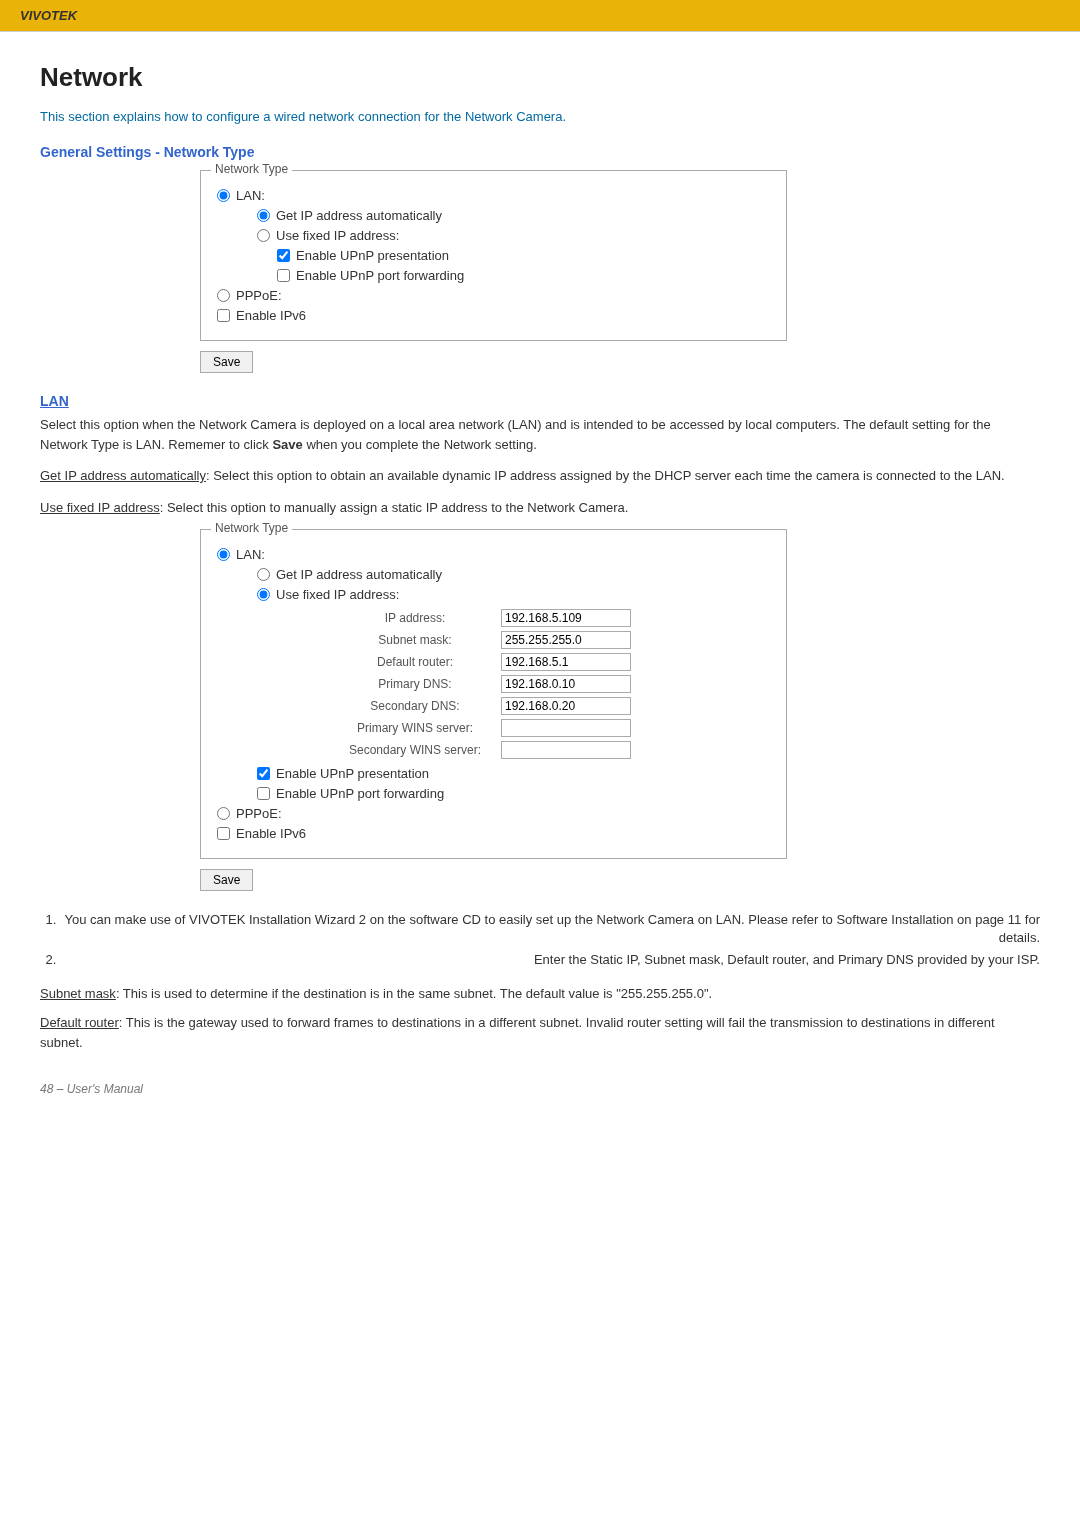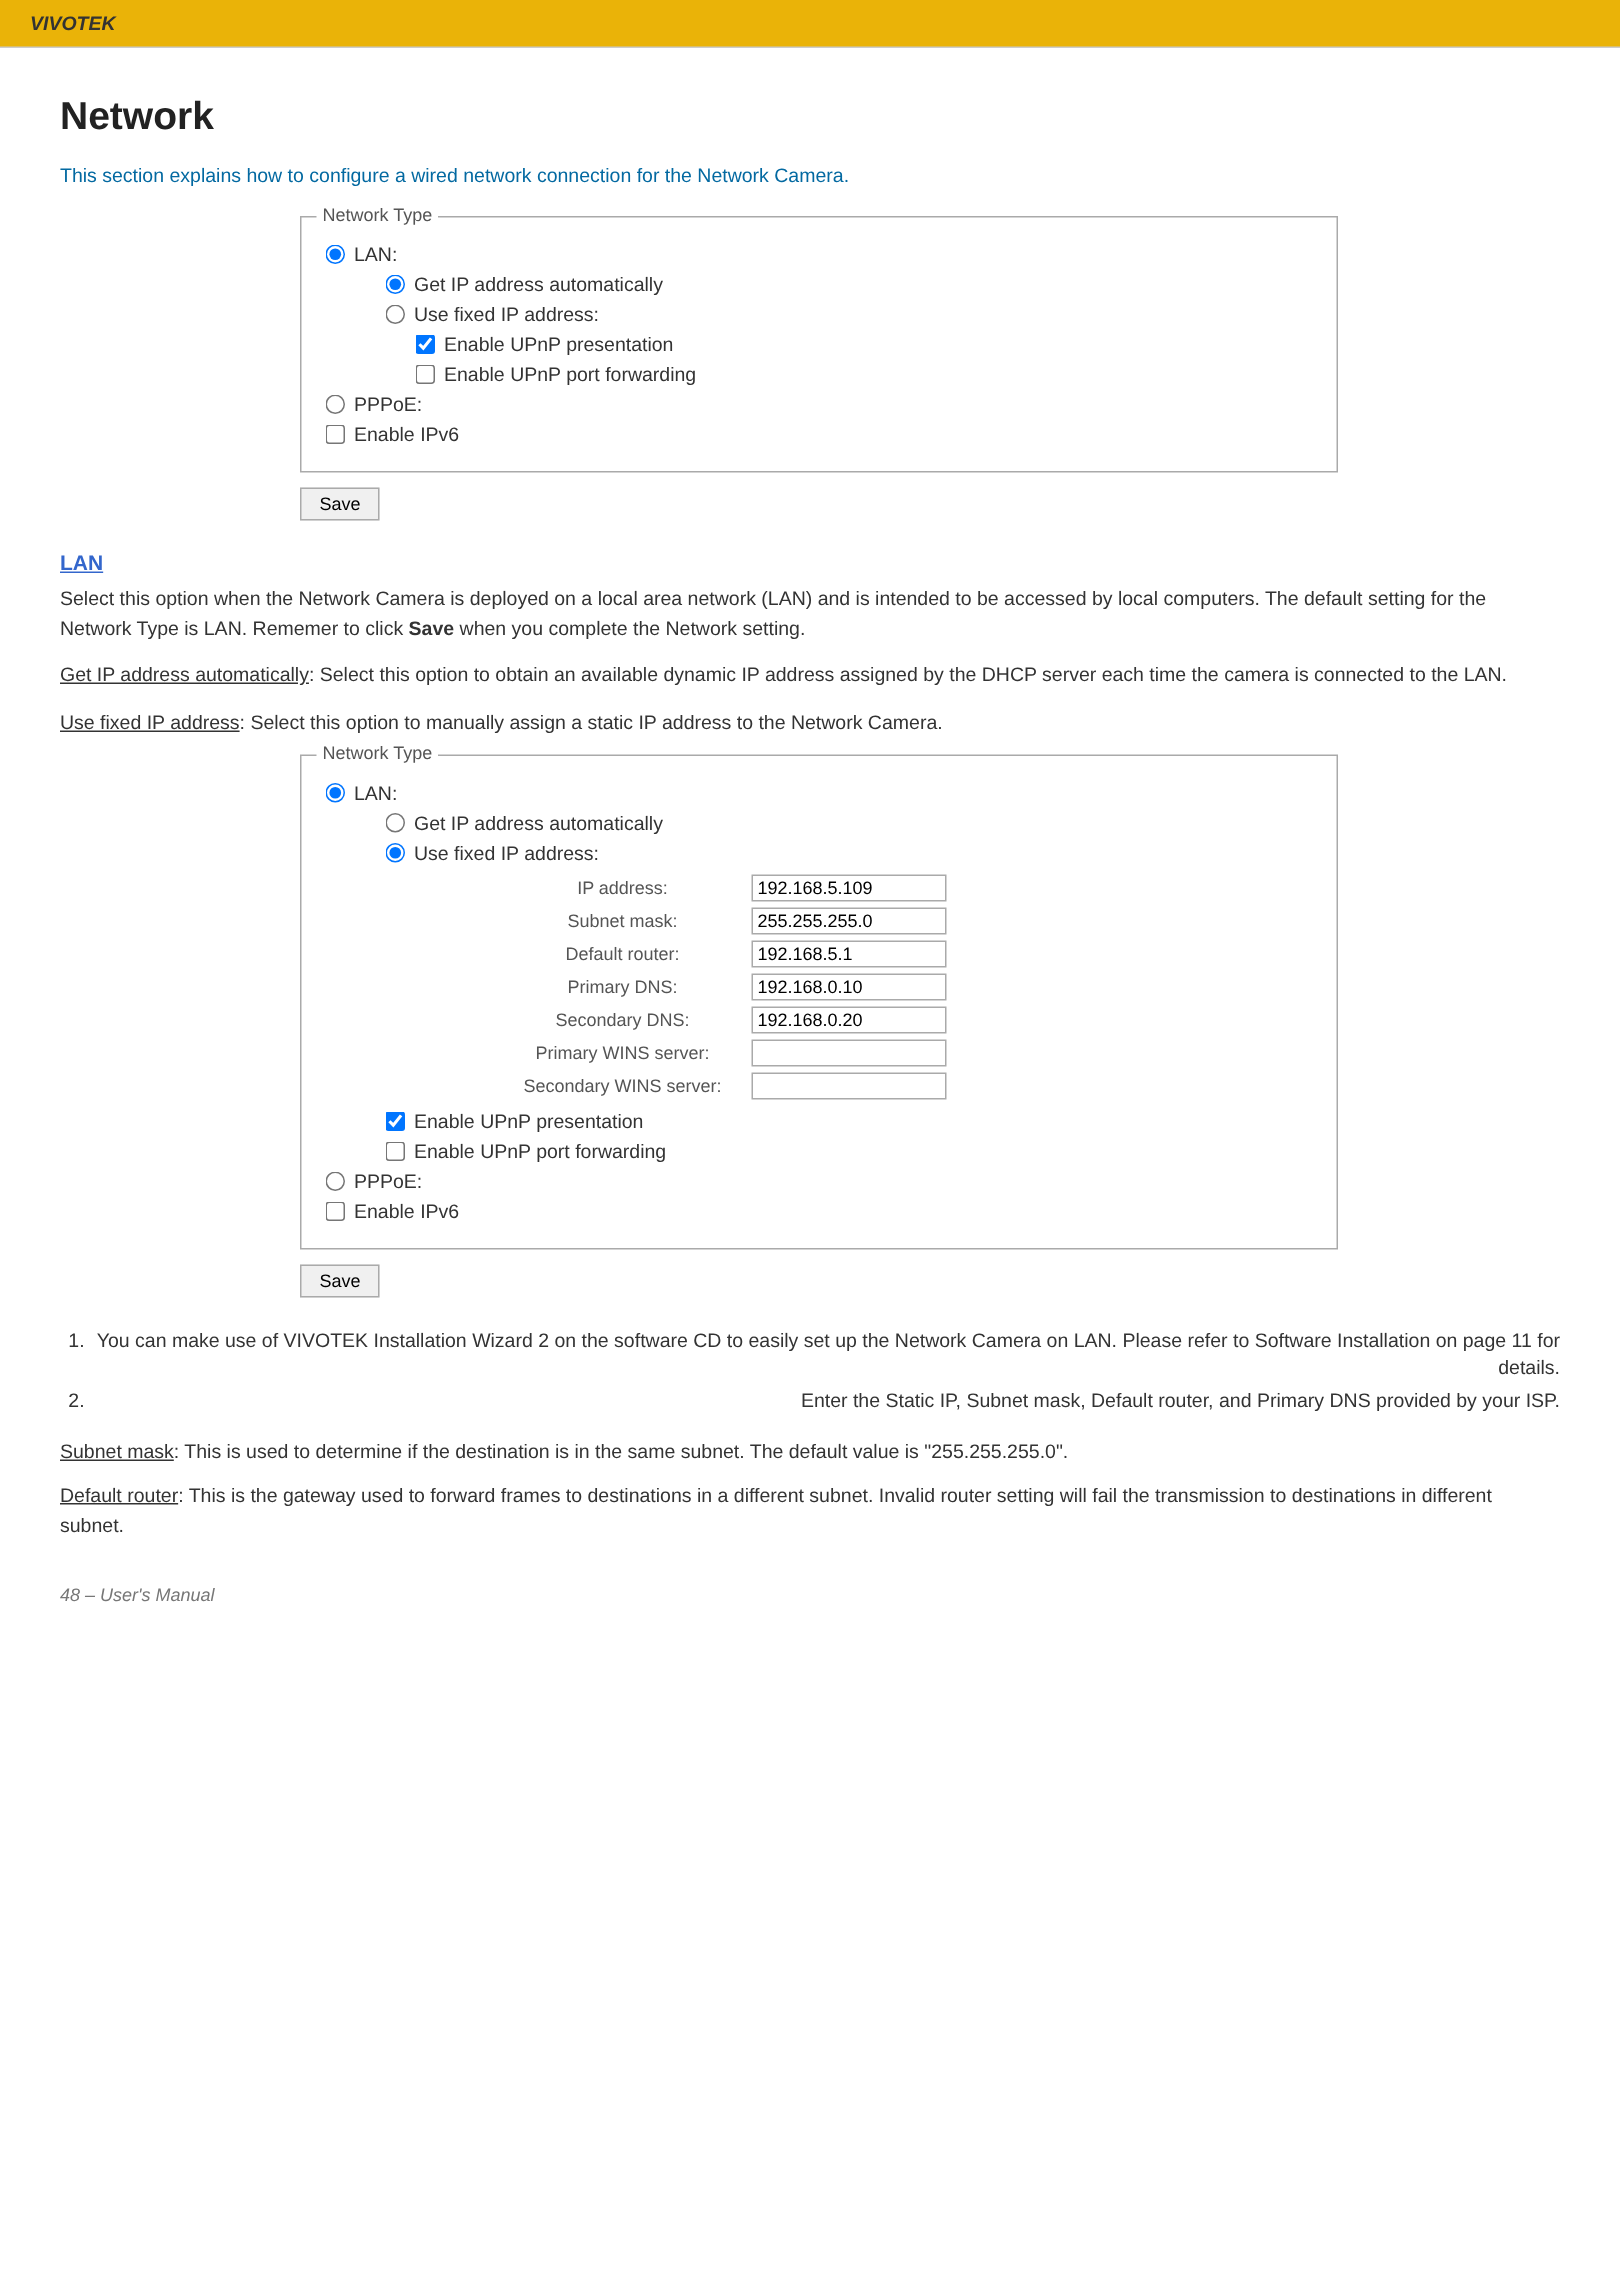--- a/index.html
+++ b/index.html
@@ -40,21 +40,21 @@
       font-size: 14px;
       font-weight: bold;
       color: #3366cc;
       margin-bottom: 10px;
     }
     .network-type-box {
       border: 1px solid #aaa;
       padding: 12px 16px;
       margin-left: 160px;
       margin-bottom: 10px;
-      width: 692px;
+      width: 587px;
       position: relative;
     }
     .box-title {
       position: absolute;
       top: -9px;
       left: 10px;
       background: #fff;
       padding: 0 4px;
       font-size: 12px;
       color: #555;
@@ -159,20 +159,21 @@
 
 <div class="content">
 
   
   <h1 class="page-title">Network</h1>
 
   
   <p class="intro-text">This section explains how to configure a wired network connection for the Network Camera.</p>
 
   
+  <div class="section-heading">General Settings - Network Type</div>
 
   
   <div class="network-type-box">
     <span class="box-title">Network Type</span>
 
     <div class="radio-row">
       <input type="radio" name="network_type1" checked="" style="">
       <span>LAN:</span>
     </div>
 

